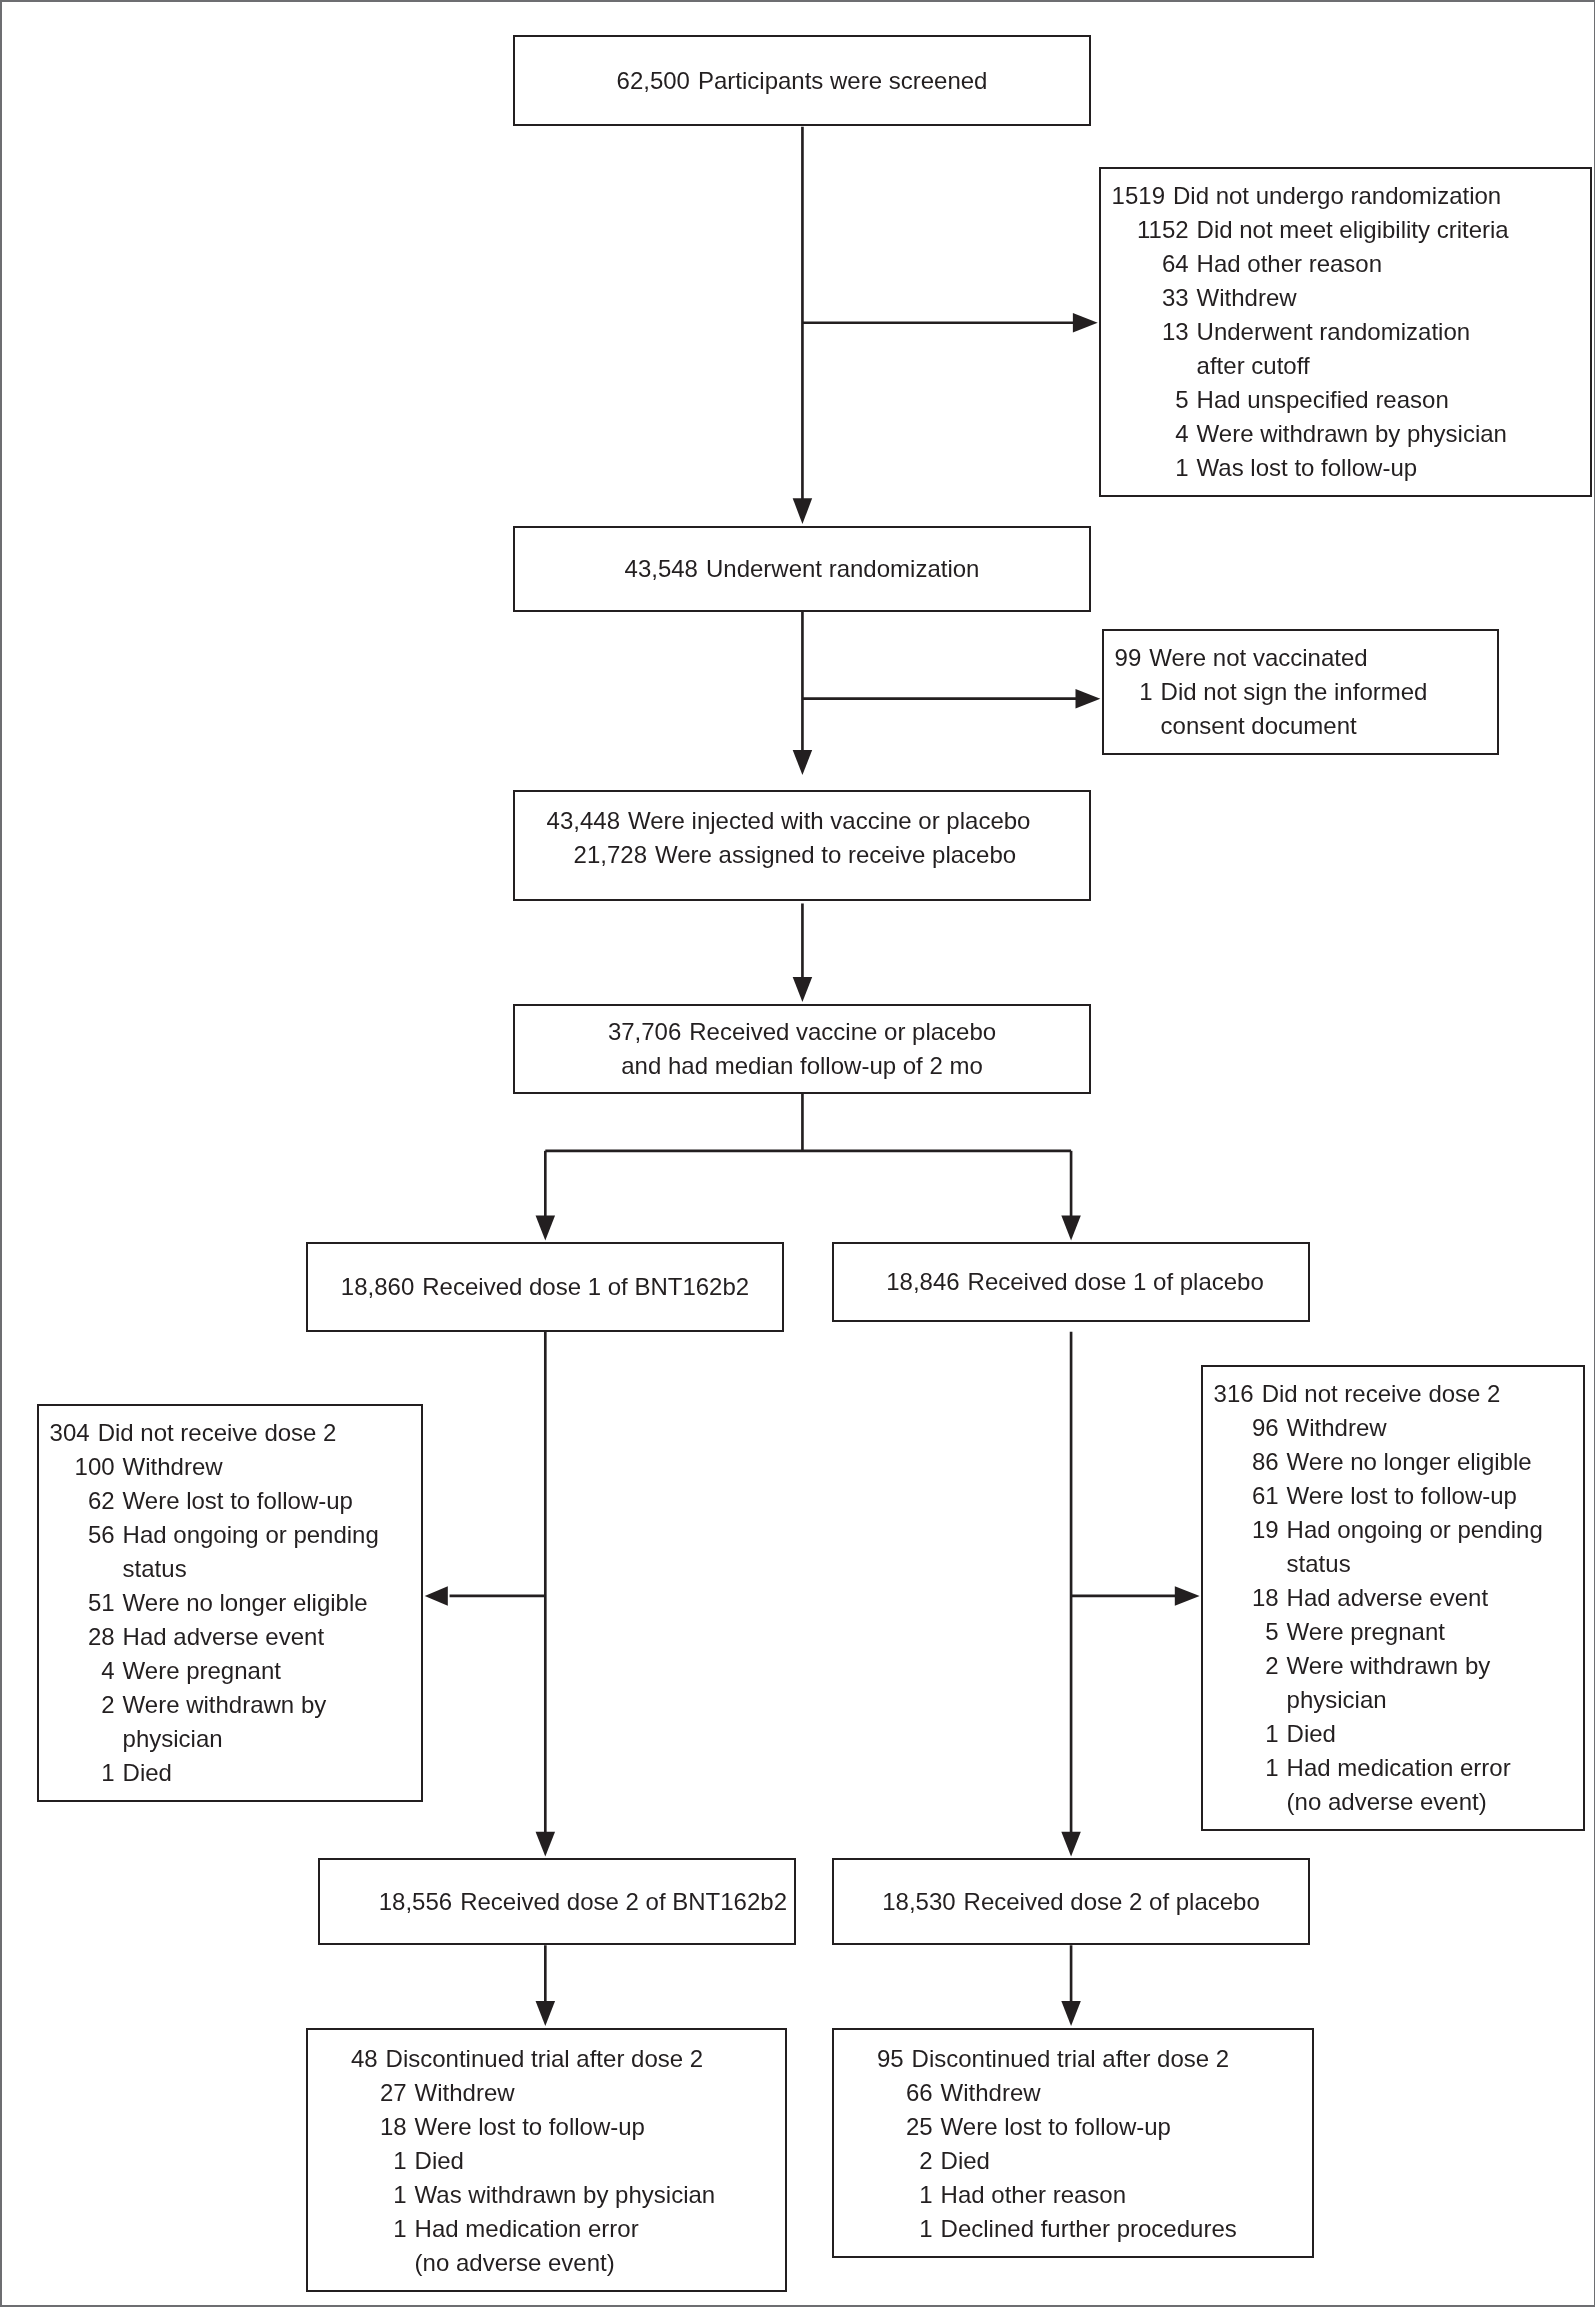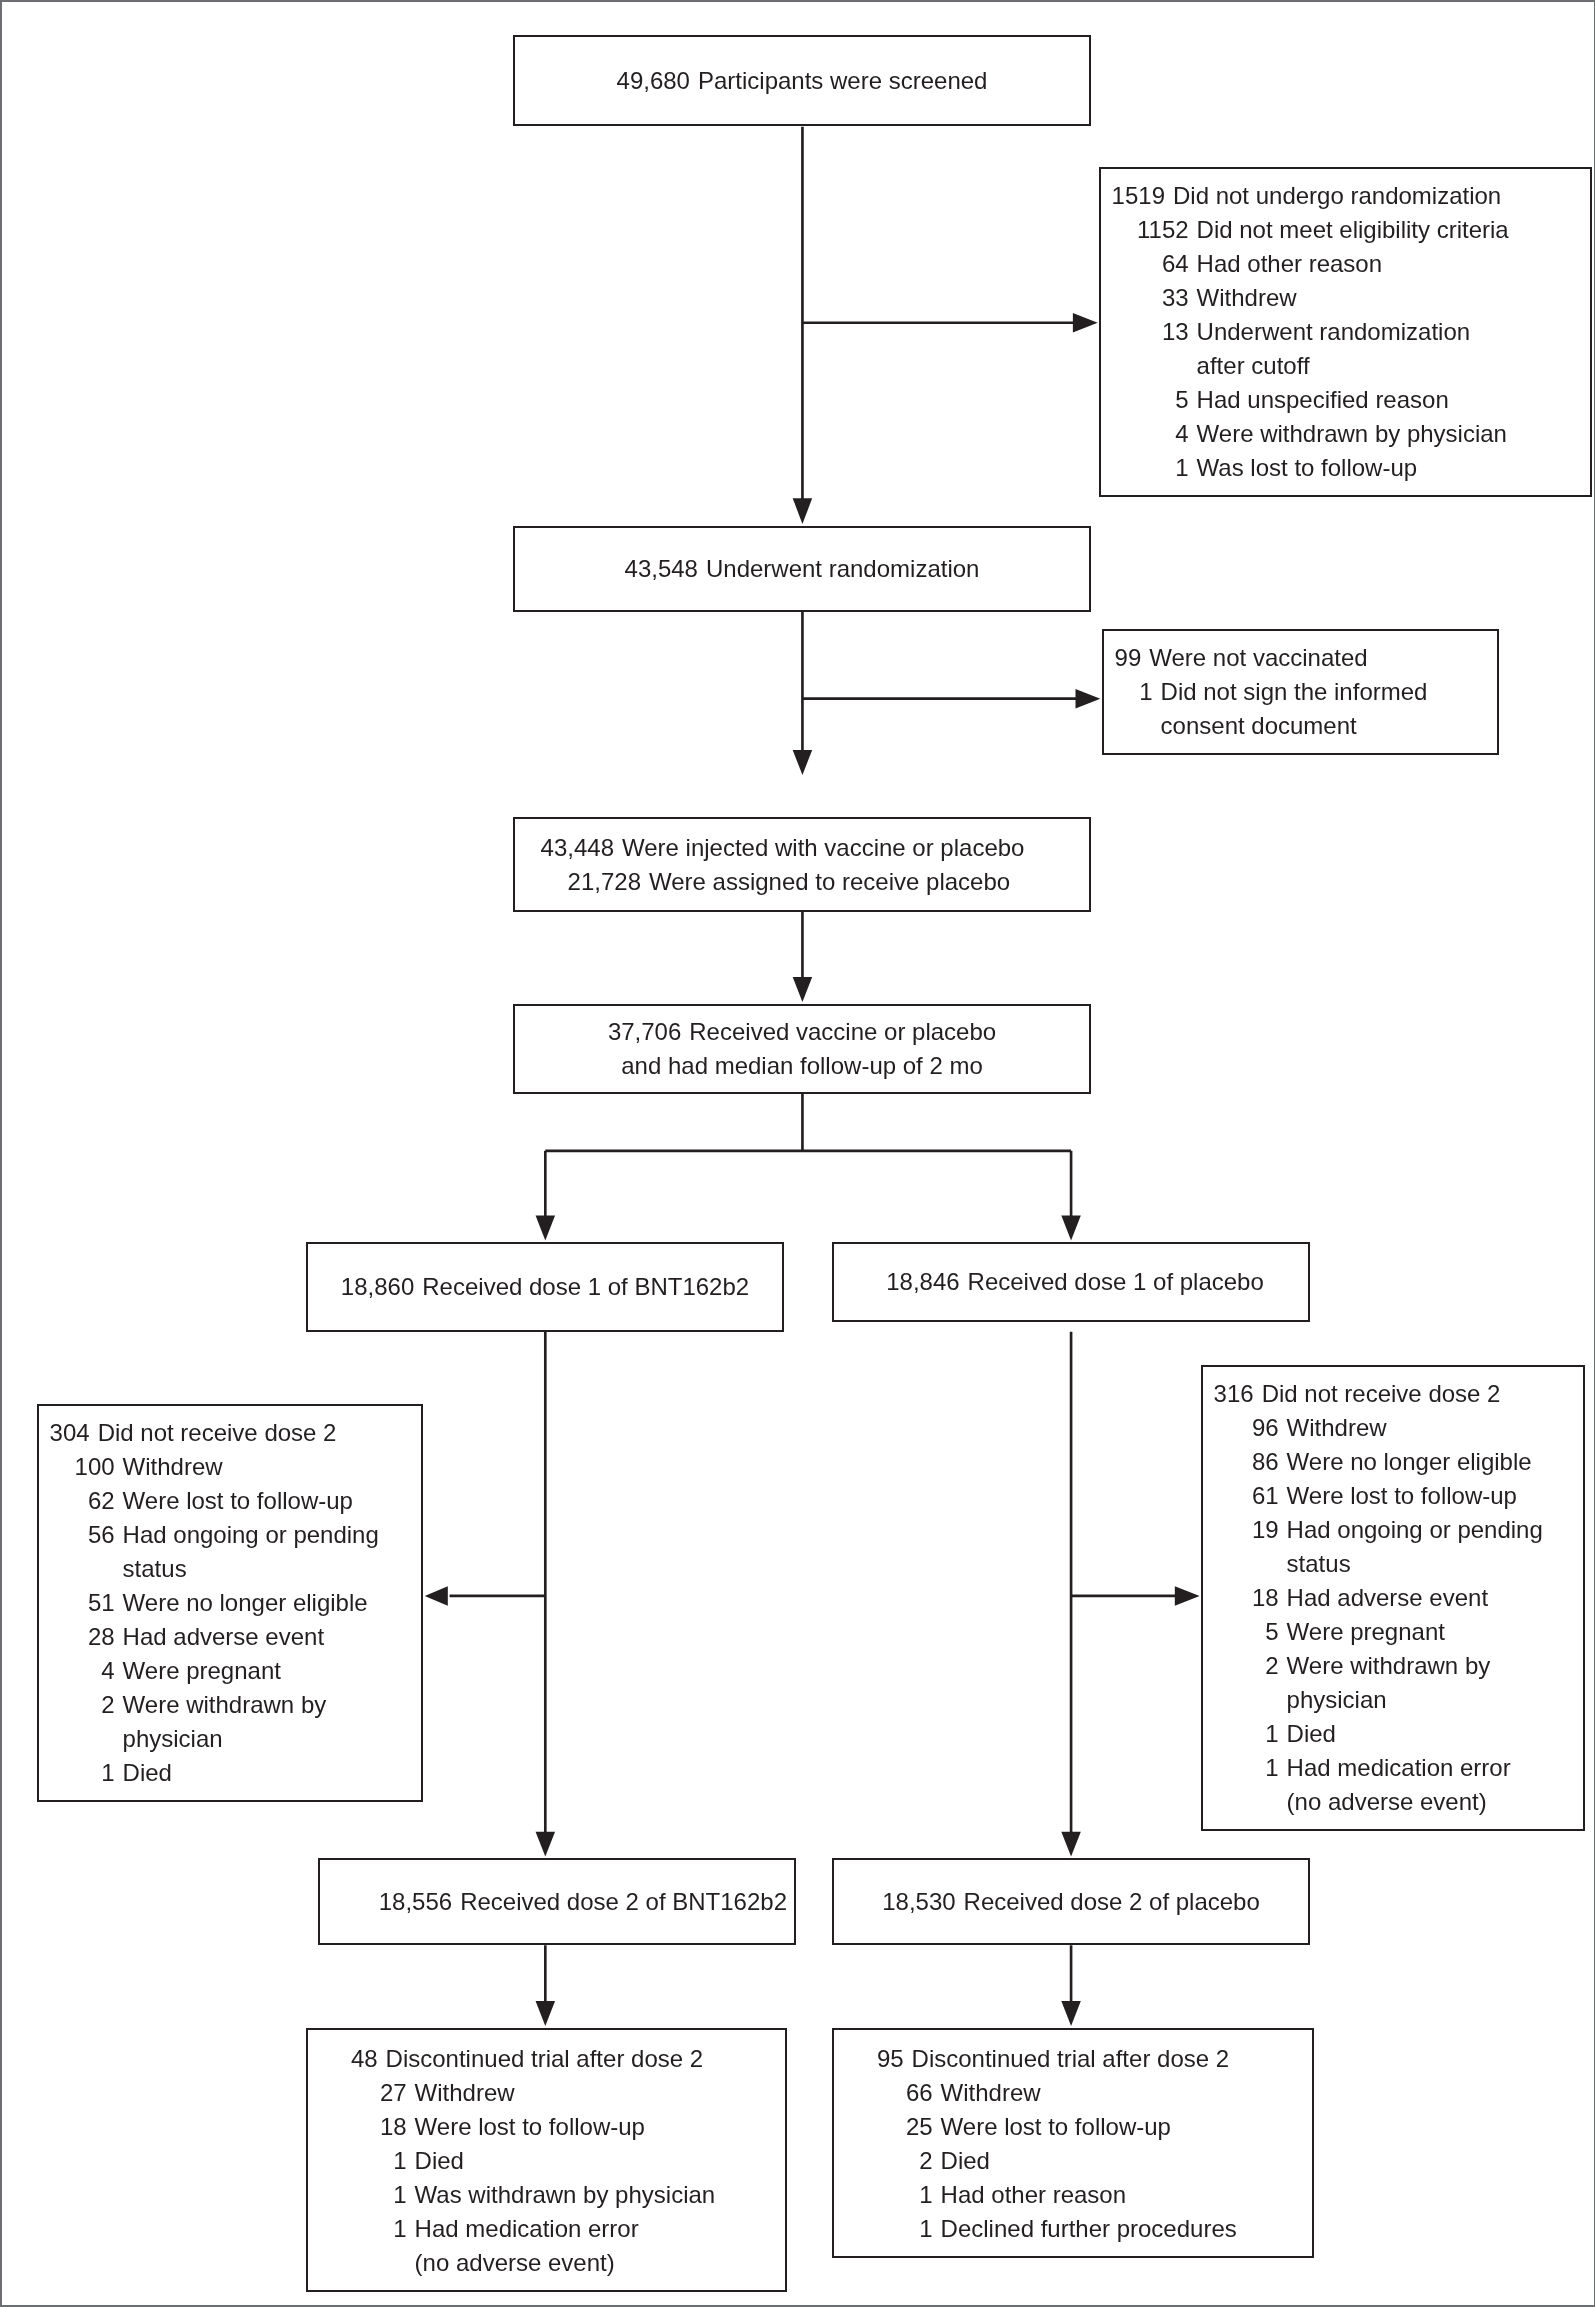--- a/index.html
+++ b/index.html
@@ -114,21 +114,21 @@
       <polygon points="604,2257 626,2257 615,2285"></polygon>
     </g>
     <g>
       <line x1="1208" y1="2194" x2="1208" y2="2259"></line>
       <polygon points="1197,2257 1219,2257 1208,2285"></polygon>
     </g>
   </svg>
 
   <div class="box centered" style="left:513px;top:35px;width:578px;height:91px;">
     <div class="cline">
-      <span class="num">49,680</span><span>Participants were screened</span>
+      <span class="num">62,500</span><span>Participants were screened</span>
     </div>
   </div>
 
   <div class="box" style="left:1099px;top:167px;width:493px;--hw:57px;--sw:85px;">
     <div class="row head">
       <span class="num">1519</span>
       <span class="txt">Did not undergo randomization</span>
     </div>
     <div>
 
@@ -182,21 +182,21 @@
     </div>
     <div>
 
         <div class="row sub">
           <span class="num">1</span>
           <span class="txt"><span>Did not sign the informed</span><span class="cont">consent document</span></span>
         </div>
       </div>
   </div>
 
-  <div class="box" style="left:513px;top:817px;width:578px;height:95px;--hw:85px;--sw:112px;padding-left:22px;padding-top:12.4px;">
+  <div class="box" style="left:513px;top:790px;width:578px;height:111px;--hw:85px;--sw:112px;padding-left:28px;padding-top:12.4px;">
     <div class="row head">
       <span class="num">43,448</span>
       <span class="txt">Were injected with vaccine or placebo</span>
     </div>
     <div>
 
 
         <div class="row sub">
           <span class="num">21,728</span>
           <span class="txt"><span>Were assigned to receive placebo</span><span class="cont"></span></span>

